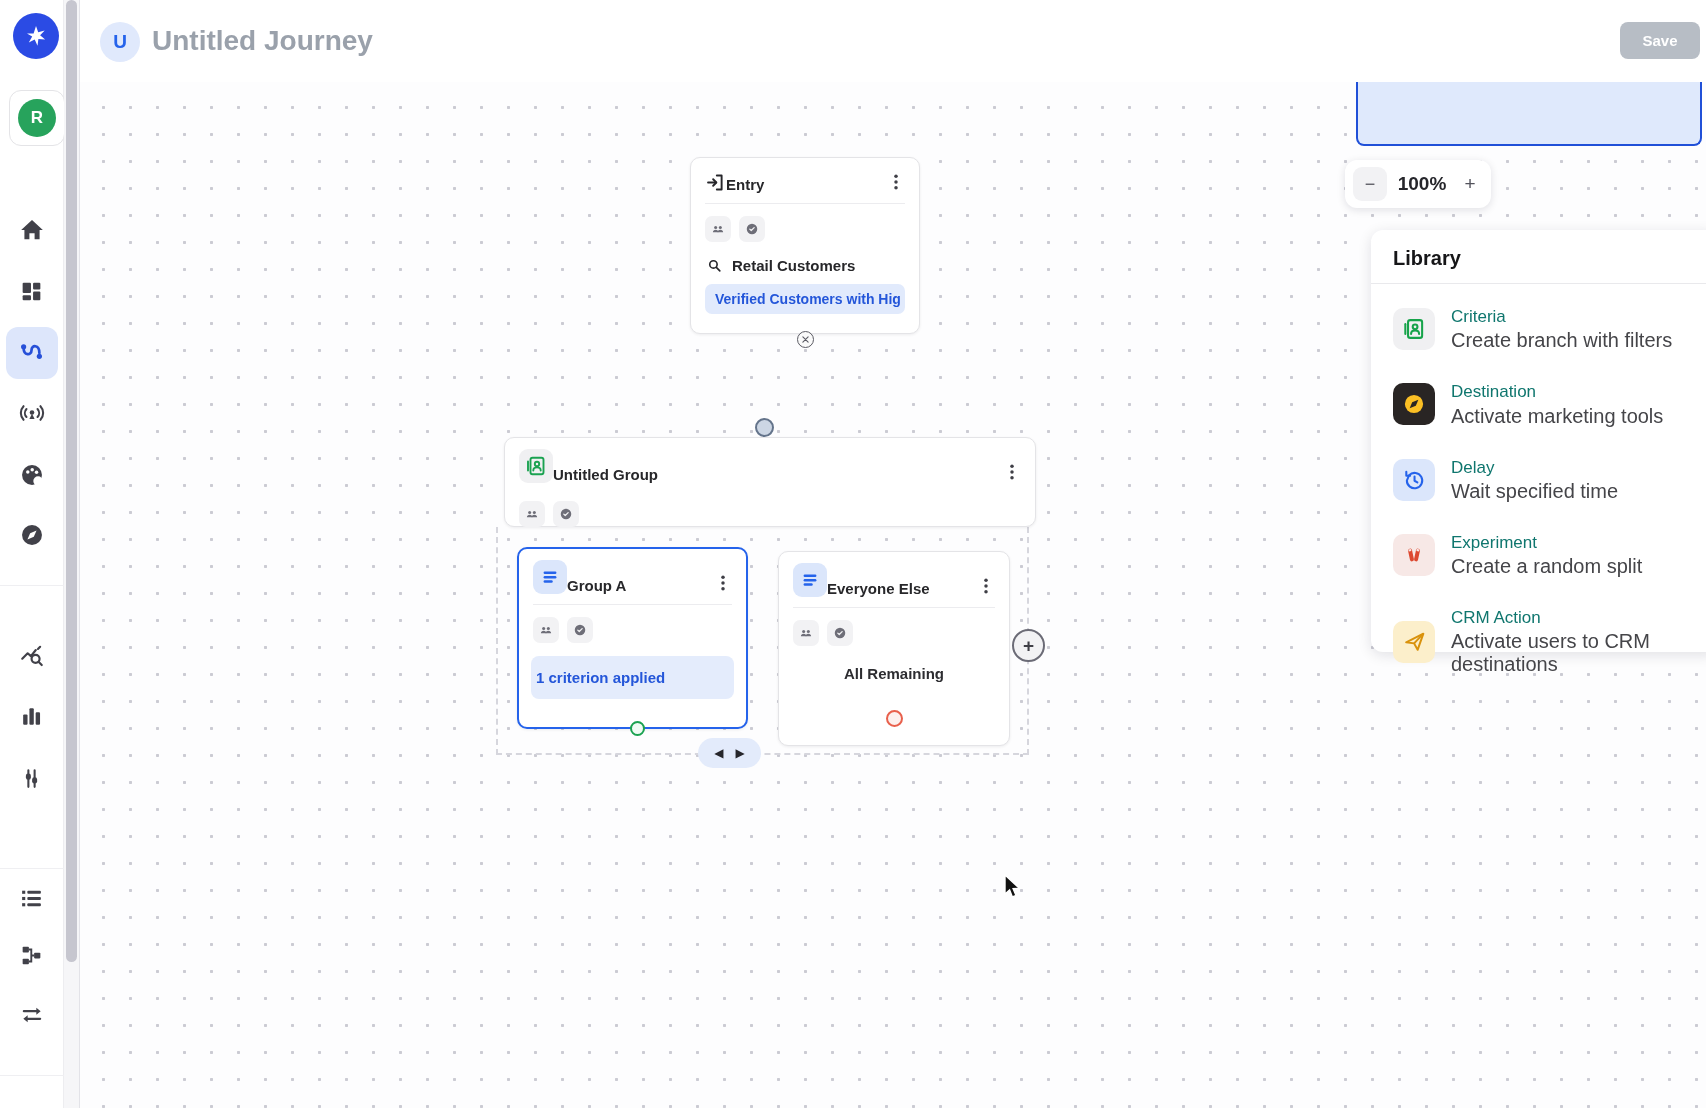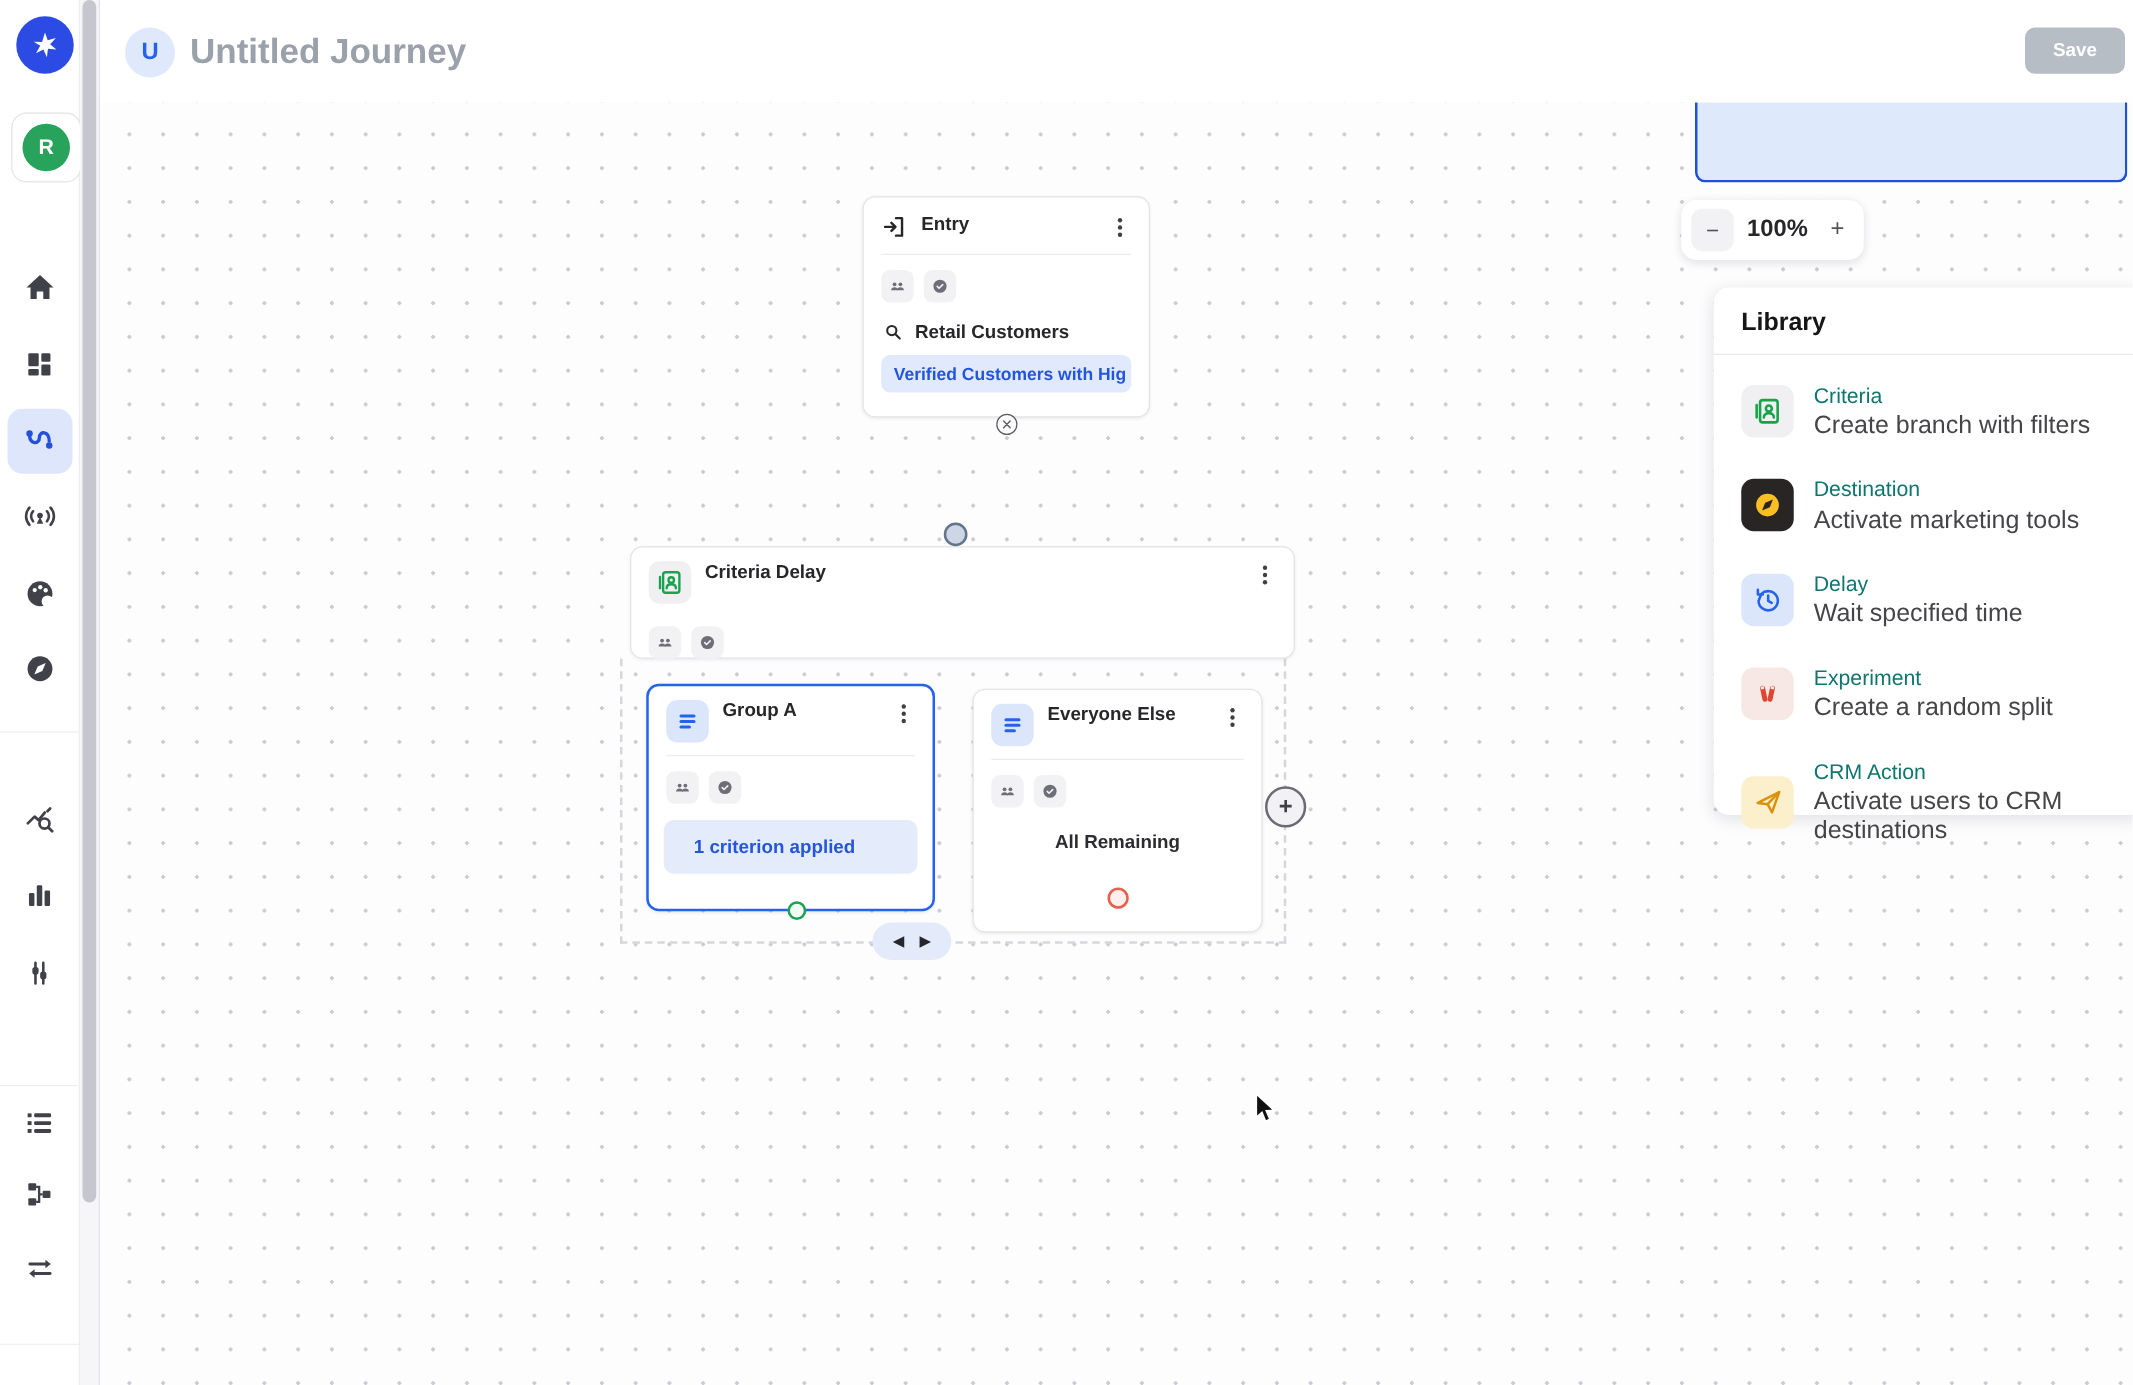--- a/index.html
+++ b/index.html
@@ -64,21 +64,21 @@
   .save-btn {
     position:absolute; left:1620px; top:22px; width:80px; height:37px; z-index:7;
     background:#b7bdc5; color:#ffffff; font-weight:bold; font-size:15px;
     border:none; border-radius:8px; display:flex; align-items:center; justify-content:center;
   }
   
   .node {
     position:absolute; background:#fff; border:1px solid #e4e4e7; border-radius:10px;
     box-shadow:0 1px 3px rgba(20,20,30,.07); z-index:2;
   }
-  .node-head { display:flex; align-items:flex-start; gap:11px; padding:13px 12px 10px 14px; }
+  .node-head { display:flex; align-items:flex-end; padding:13px 12px 10px 14px; }
   .node-title { font-size:15px; font-weight:bold; color:#27272a; flex:1; }
   .node-divider { border-top:1px solid #ececef; margin:0 14px; }
   .chip-row { display:flex; gap:8px; padding:12px 14px 0 14px; }
   .mini-chip {
     width:26px; height:26px; border-radius:7px; background:#f2f2f4;
     display:flex; align-items:center; justify-content:center; color:#6e6e78;
   }
   .icon-chip {
     width:34px; height:34px; border-radius:9px; display:flex; align-items:center; justify-content:center;
     flex:none;
@@ -99,21 +99,21 @@
   #criteria-group-node .chip-row { padding-top:8px; }
   
   .group-container {
     position:absolute; left:496px; top:527px; width:533px; height:228px;
     border:2px dashed #d6d6dd; border-top:none; z-index:1;
   }
   
   #group-a-node { left:517px; top:547px; width:231px; height:182px; border:2px solid #2563eb; z-index:3; }
   .big-chip {
     margin:13px 12px 0 12px; background:#e4ecfc; border-radius:8px;
-    padding:13px 24px; color:#2456d9; font-weight:bold; font-size:15px;
+    padding:13px 5px; color:#2456d9; font-weight:bold; font-size:15px;
   }
   
   #everyone-else-node { left:778px; top:551px; width:232px; height:195px; z-index:2; }
   .all-remaining { text-align:center; font-weight:bold; font-size:15px; color:#2d2d31; margin-top:19px; }
   
   .connector { position:absolute; border-radius:50%; z-index:4; }
   #entry-out-connector { left:797px; top:331px; width:17px; height:17px; background:#fafafa; border:1.6px solid #5b5b64; color:#5b5b64; display:flex; align-items:center; justify-content:center; }
   #criteria-in-connector { left:755px; top:418px; width:19px; height:19px; background:#ccd6e4; border:2px solid #64748b; }
   #group-a-out-connector { left:630px; top:721px; width:15px; height:15px; background:#f0fbf4; border:2.4px solid #1ba251; }
   #everyone-else-out-connector { left:886px; top:710px; width:17px; height:17px; background:#fdf0ee; border:2.4px solid #e8604c; }
@@ -378,21 +378,21 @@
 </div>
 <div class="connector" id="criteria-in-connector"></div>
 
 <div class="node" id="criteria-group-node">
   <div class="node-head" style="padding-top:11px">
     <span class="icon-chip gray" style="color:#1ba251">
       <svg width="24" height="24" viewBox="0 0 24 24">
           <use href="#sym-criteria-book"></use>
         </svg>
     </span>
-    <span class="node-title">Criteria Delay</span>
+    <span class="node-title">Untitled Group</span>
     <span class="dots-btn">
       <svg width="20" height="22" viewBox="0 0 24 24">
           <use href="#sym-dots"></use>
         </svg>
     </span>
   </div>
   <div class="chip-row">
     <span class="mini-chip">
       <svg width="14" height="14" viewBox="0 0 24 24">
           <use href="#sym-people"></use>

